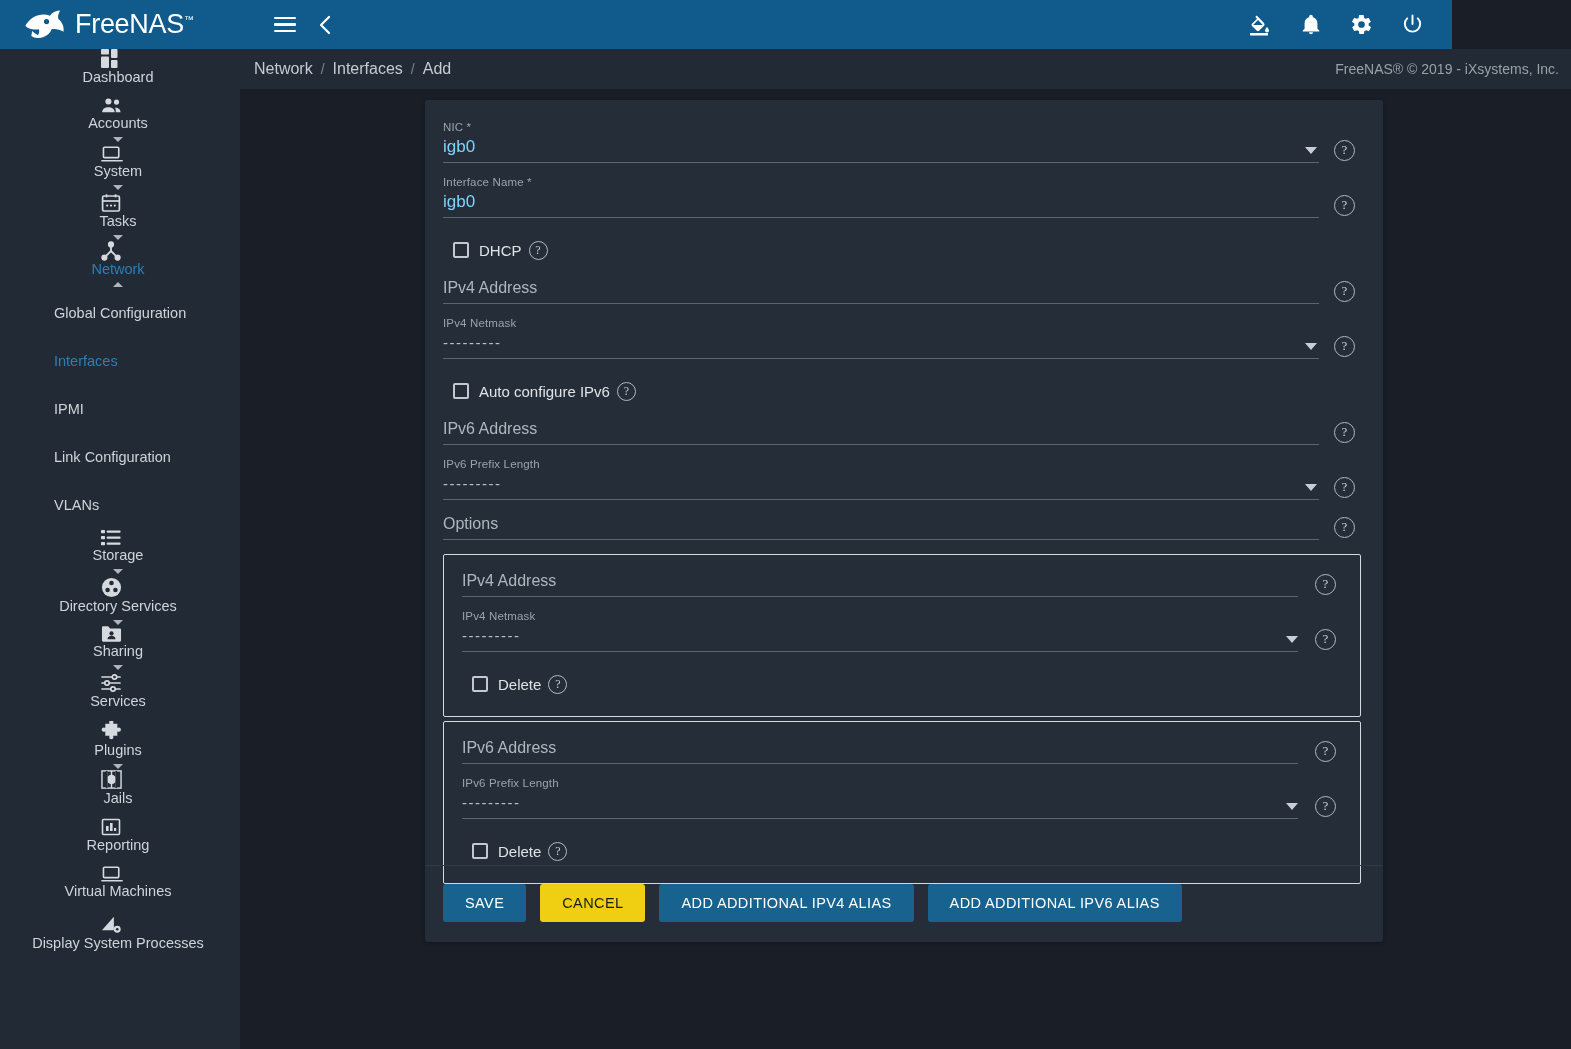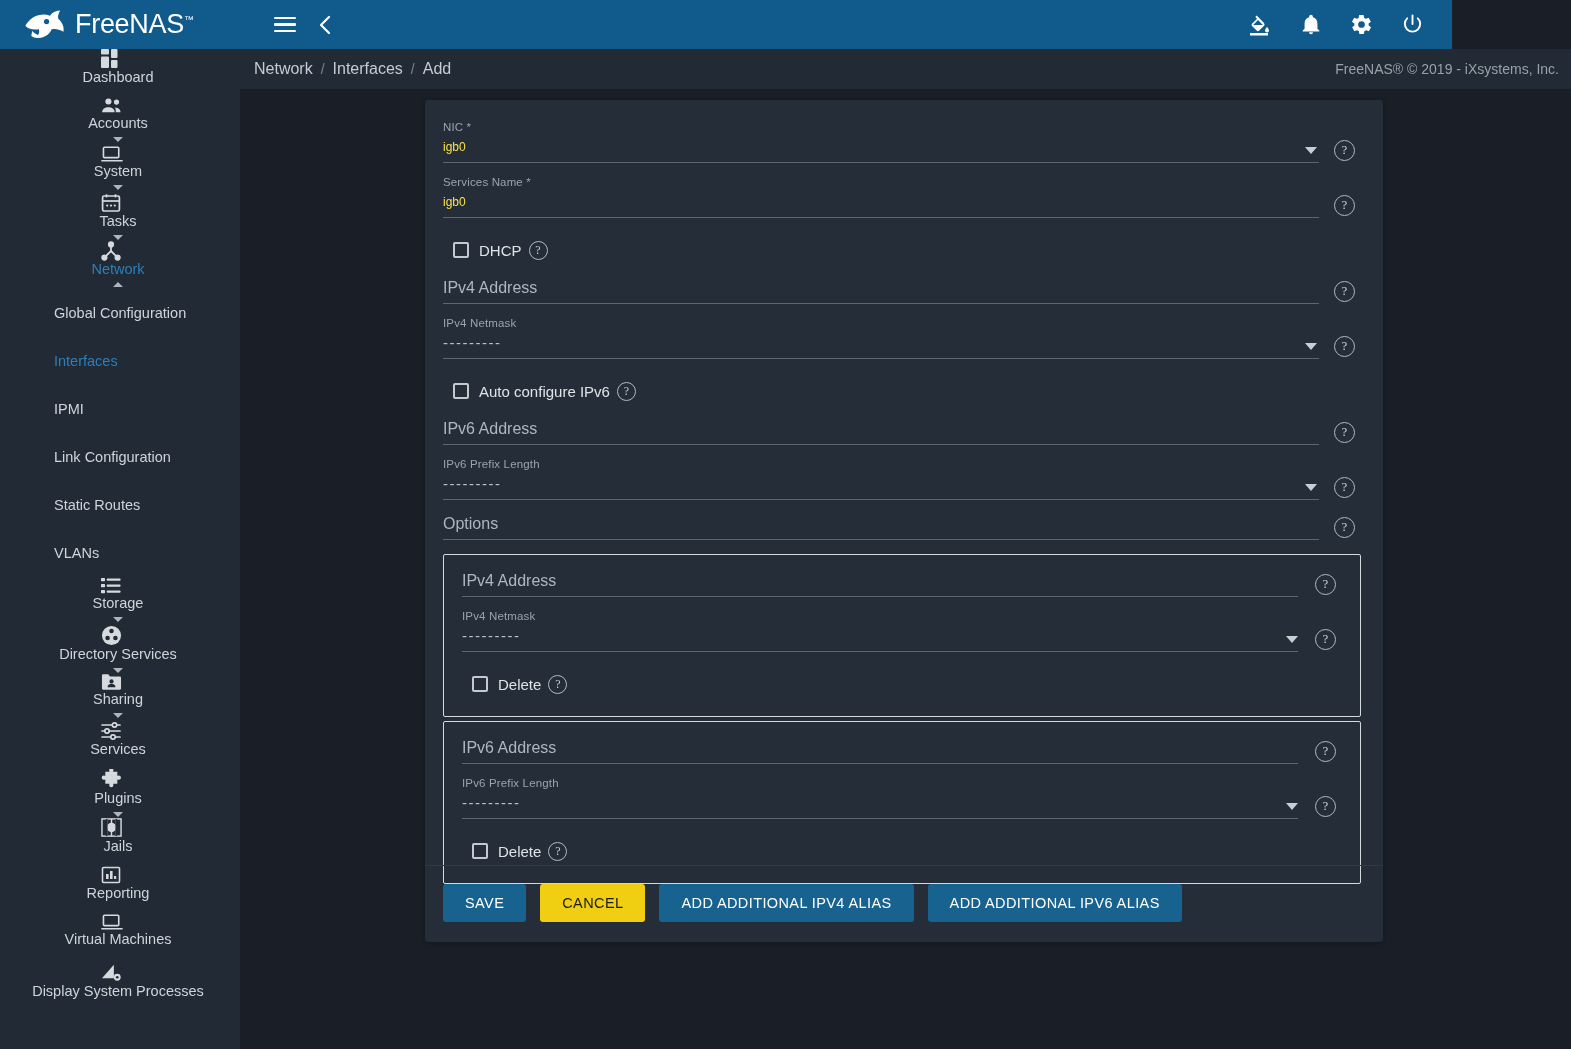--- a/index.html
+++ b/index.html
@@ -82,21 +82,21 @@
   }
   .card-body { padding: 20px 22px 0 18px; }
 
   .field { position: relative; margin-bottom: 12px; }
   .field-inner { position: relative; padding-right: 42px; }
   .fl-label {
     font-size: 11.5px; color: #9aa3ad; line-height: 14px;
     margin-bottom: 1px; letter-spacing: .15px;
   }
   .fl-value {
-    font-size: 12px; color: #fde047; line-height: 24px;
+    font-size: 17px; color: #7dd3fc; line-height: 24px;
     border-bottom: 1px solid #5c6670; padding-bottom: 3px;
     min-height: 27px; cursor: text;
   }
   .fl-value.placeholder-only {
     font-size: 16px; color: #aeb6bf;
   }
   .fl-value.dashes { color: #b8bfc6; letter-spacing: 1.5px; font-size: 15px; }
   .select-caret {
     position: absolute; right: 44px; bottom: 9px; width: 0; height: 0;
     border-left: 6px solid transparent; border-right: 6px solid transparent;
@@ -298,23 +298,20 @@
     <div class="sub-item active">
       <span>Interfaces</span>
     </div>
     <div class="sub-item">
       <span>IPMI</span>
     </div>
     <div class="sub-item">
       <span>Link Configuration</span>
     </div>
     <div class="sub-item">
-      <span>Static Routes</span>
-    </div>
-    <div class="sub-item">
       <span>VLANs</span>
     </div>
 
     <div class="nav-item">
       <span class="nav-ico">
         <svg width="20" height="18" viewBox="0 0 20 18" fill="#d6dade">
           <rect x="0" y="1" width="4" height="3.2" rx=".6"></rect>
             <rect x="5.6" y="1.4" width="14" height="2.4" rx="1"></rect>
           <rect x="0" y="7" width="4" height="3.2" rx=".6"></rect>
             <rect x="5.6" y="7.4" width="14" height="2.4" rx="1"></rect>
@@ -459,21 +456,21 @@
           <div class="field-inner">
             <div class="fl-label">NIC *</div>
             <div class="fl-value">igb0</div>
             <span class="select-caret"></span>
           </div>
           <span class="help-ico">?</span>
         </div>
 
         <div class="field">
           <div class="field-inner">
-            <div class="fl-label">Services Name *</div>
+            <div class="fl-label">Interface Name *</div>
             <div class="fl-value">igb0</div>
           </div>
           <span class="help-ico">?</span>
         </div>
 
         <div class="cb-row">
           <span class="cb-box"></span>
           <span class="cb-text">DHCP</span>
           <span class="help-ico inline">?</span>
         </div>

